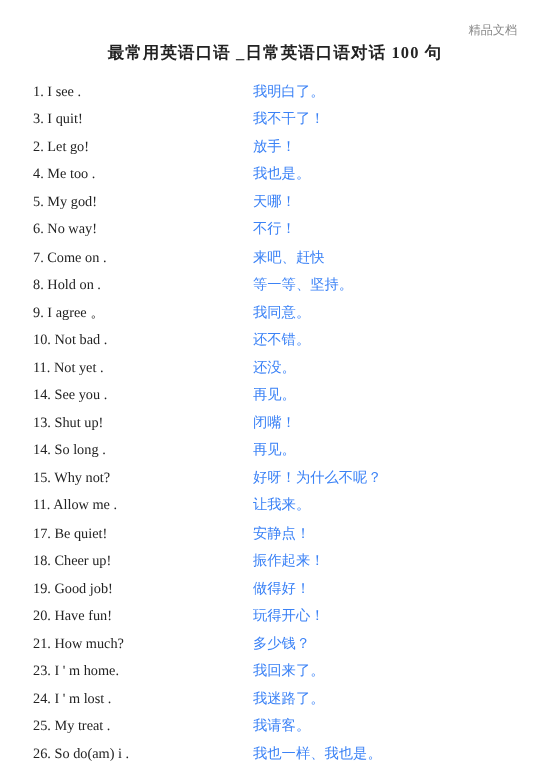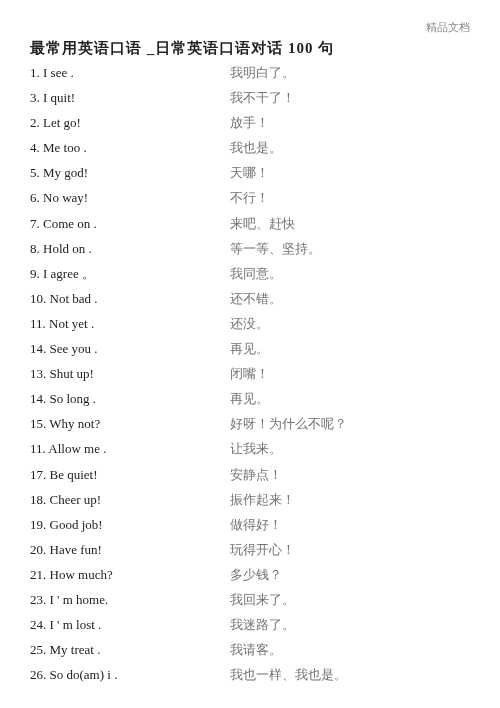--- a/index.html
+++ b/index.html
@@ -21,42 +21,43 @@
       padding: 20px 30px 30px 30px;
       position: relative;
     }
     .top-label {
       text-align: right;
       font-size: 11px;
       color: #888;
       margin-bottom: 4px;
     }
     .page-title {
+      text-align: center;
       font-size: 15px;
       font-weight: bold;
-      margin-bottom: 4px;
+      margin-bottom: 14px;
       letter-spacing: 1px;
     }
     .phrase-list {
       list-style: none;
     }
     .phrase-item {
       display: flex;
       align-items: flex-start;
       margin-bottom: 3px;
       line-height: 1.7;
     }
     .phrase-en {
       min-width: 200px;
       font-size: 13px;
       color: #222;
     }
     .phrase-zh {
       font-size: 13px;
-      color: #737373;
+      color: #3b82f6;
     }
   </style>
 </head>
 <body>
 
 <div class="page">
   <div class="top-label">精品文档</div>
   <div class="page-title">最常用英语口语 _日常英语口语对话   100 句</div>
   <ul class="phrase-list">
   <li class="phrase-item">

